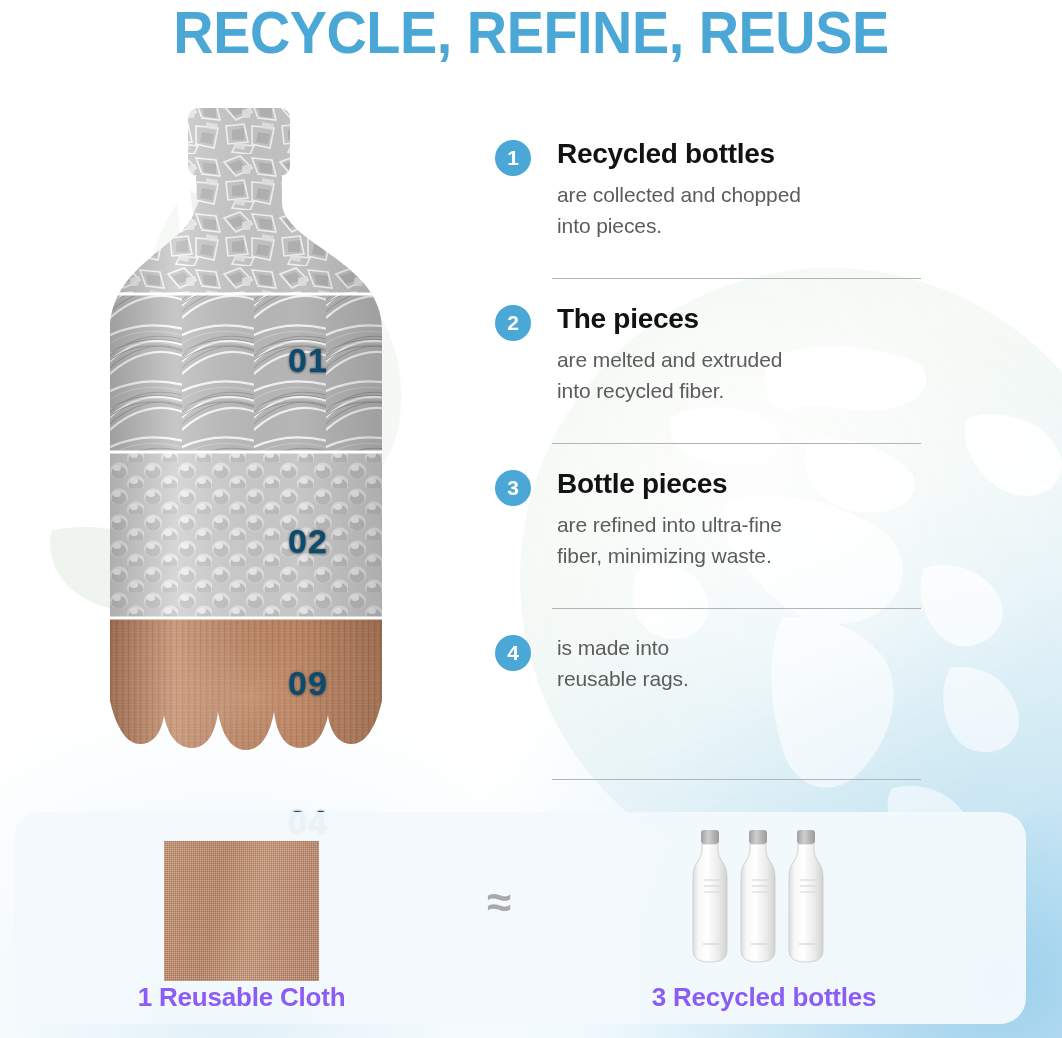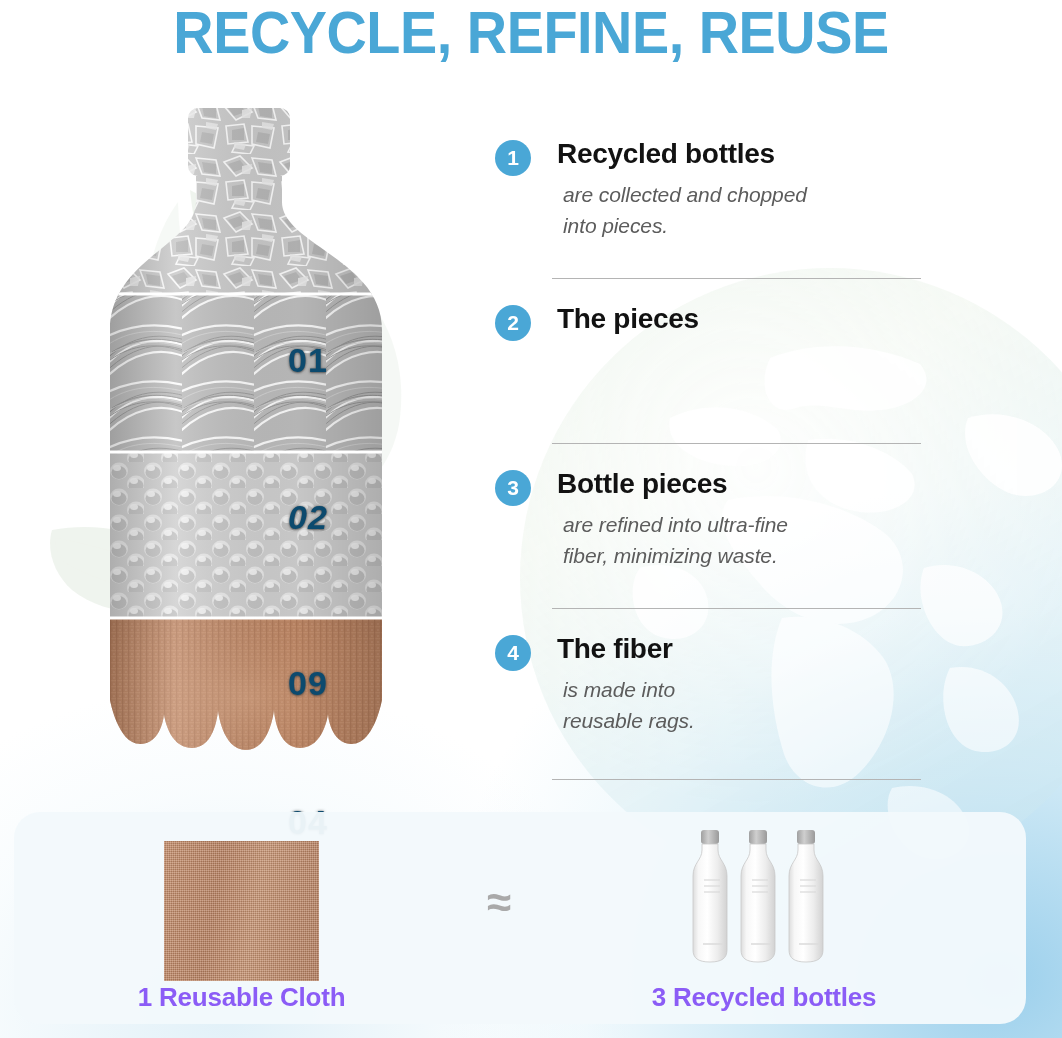--- a/index.html
+++ b/index.html
@@ -85,21 +85,21 @@
   .seg-label {
     position: absolute;
     font-family: "Liberation Sans", sans-serif;
     font-size: 34px;
     font-weight: bold;
     color: #0c4a6e;
     text-shadow: 0 0 3px rgba(80,80,80,0.75), 0 1px 2px rgba(60,60,60,0.6);
     letter-spacing: 1px;
   }
   .seg-01 { left: 178px; top: 243px; }
-  .seg-02 { left: 178px; top: 400px; font-style: italic; }
+  .seg-02 { left: 178px; top: 424px; }
   .seg-03 { left: 178px; top: 566px; }
   .seg-04 { left: 178px; top: 705px; }
 
   
   .steps {
     position: absolute;
     left: 495px; top: 137px;
     width: 470px;
   }
   .step {
@@ -131,22 +131,21 @@
     line-height: 34px;
     letter-spacing: -0.3px;
     margin: 0 0 8px 0;
   }
   .step-desc {
     font-size: 21px;
     color: #5c5c5c;
     line-height: 31px;
     letter-spacing: -0.1px;
     white-space: pre-line;
-    margin: 6px;
-    font-style: italic;
+    margin: 0;
   }
   .step-rule {
     position: absolute;
     left: 57px;
     top: 141px;
     width: 369px;
     height: 1px;
     background: #b4b4b4;
   }
   .step:last-child .step-rule { top: 147px; }
@@ -353,38 +352,39 @@
         <div class="step-desc">are collected and chopped
 into pieces.</div>
       </div>
       <div class="step-rule"></div>
     </div>
 
     <div class="step">
       <div class="step-badge">2</div>
       <div class="step-body">
         <div class="step-title">The pieces</div>
+        <div class="step-desc">are melted and extruded
+into recycled fiber.</div>
       </div>
       <div class="step-rule"></div>
     </div>
 
     <div class="step">
       <div class="step-badge">3</div>
       <div class="step-body">
         <div class="step-title">Bottle pieces</div>
         <div class="step-desc">are refined into ultra-fine
 fiber, minimizing waste.</div>
       </div>
       <div class="step-rule"></div>
     </div>
 
     <div class="step">
       <div class="step-badge">4</div>
       <div class="step-body">
-        <div class="step-title">The fiber</div>
         <div class="step-desc">is made into
 reusable rags.</div>
       </div>
       <div class="step-rule"></div>
     </div>
 
   </div>
 
   <div class="compare-panel">
 

